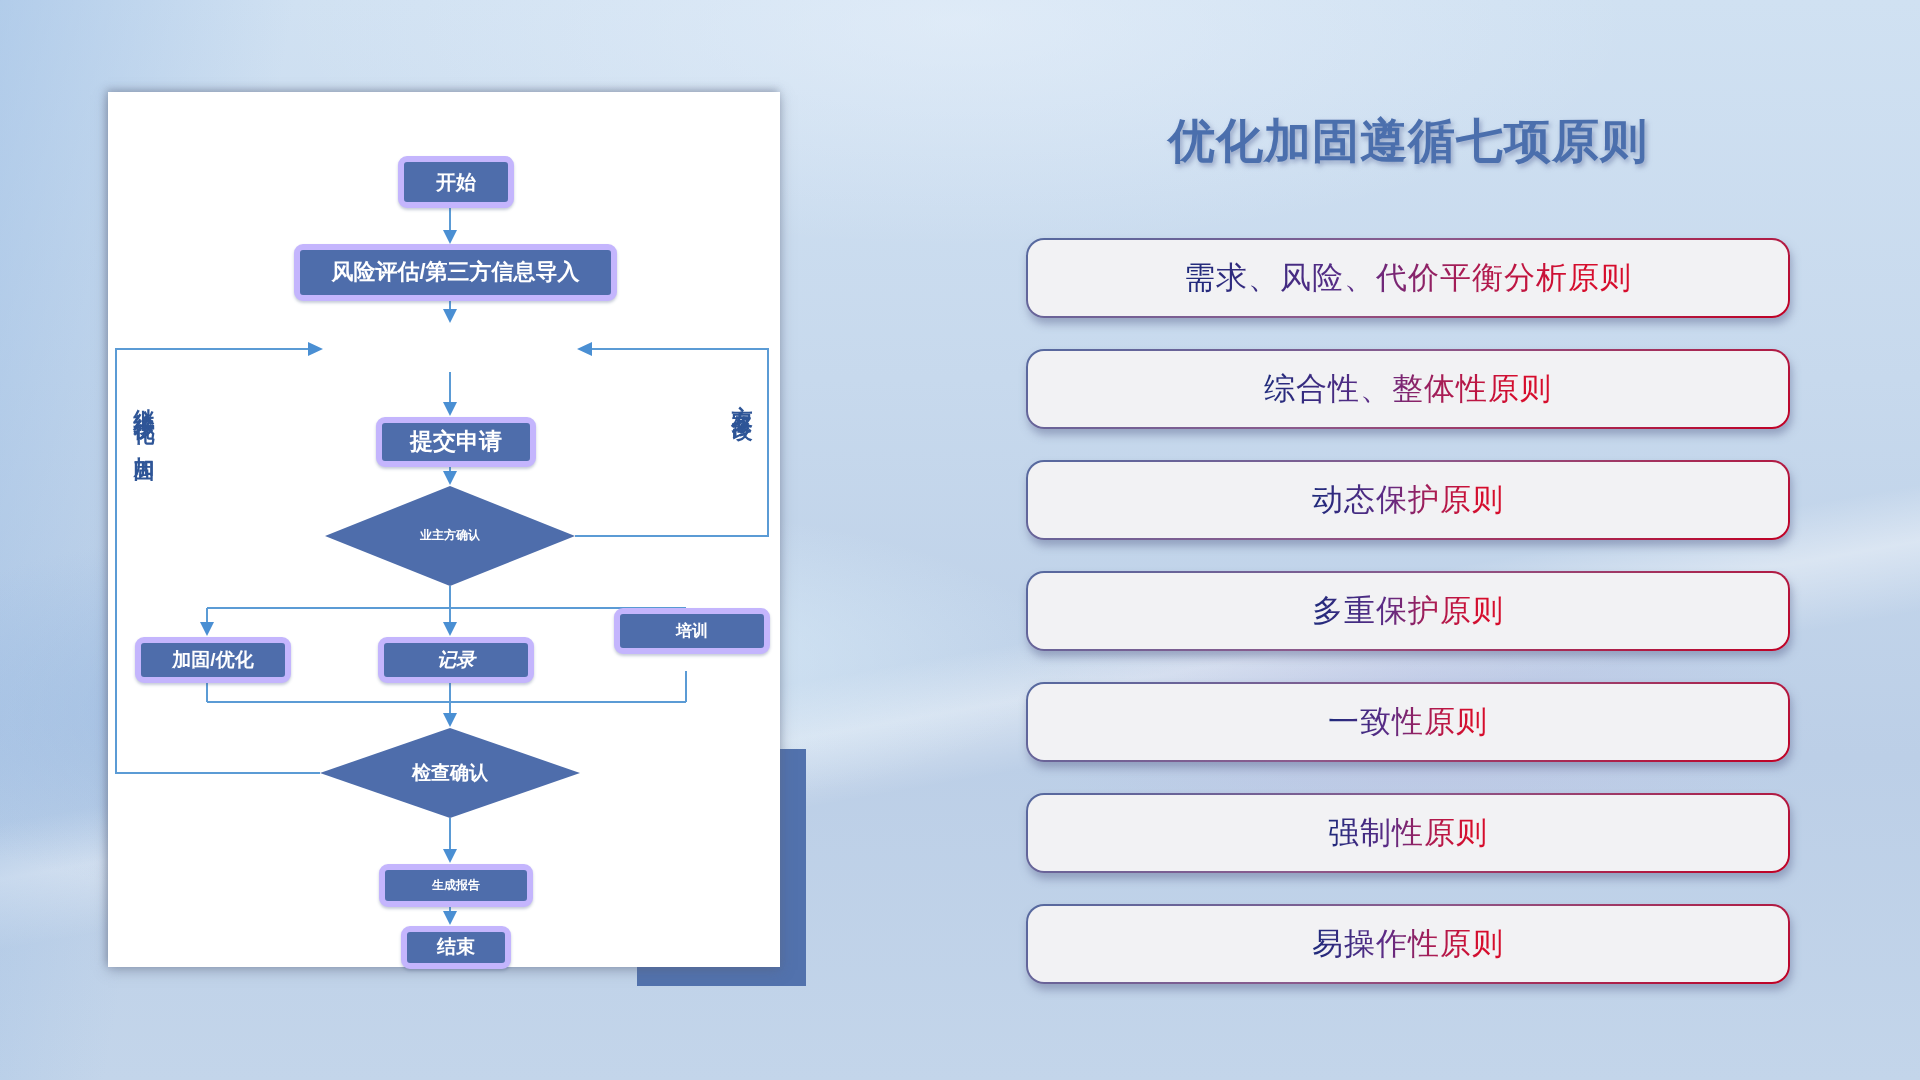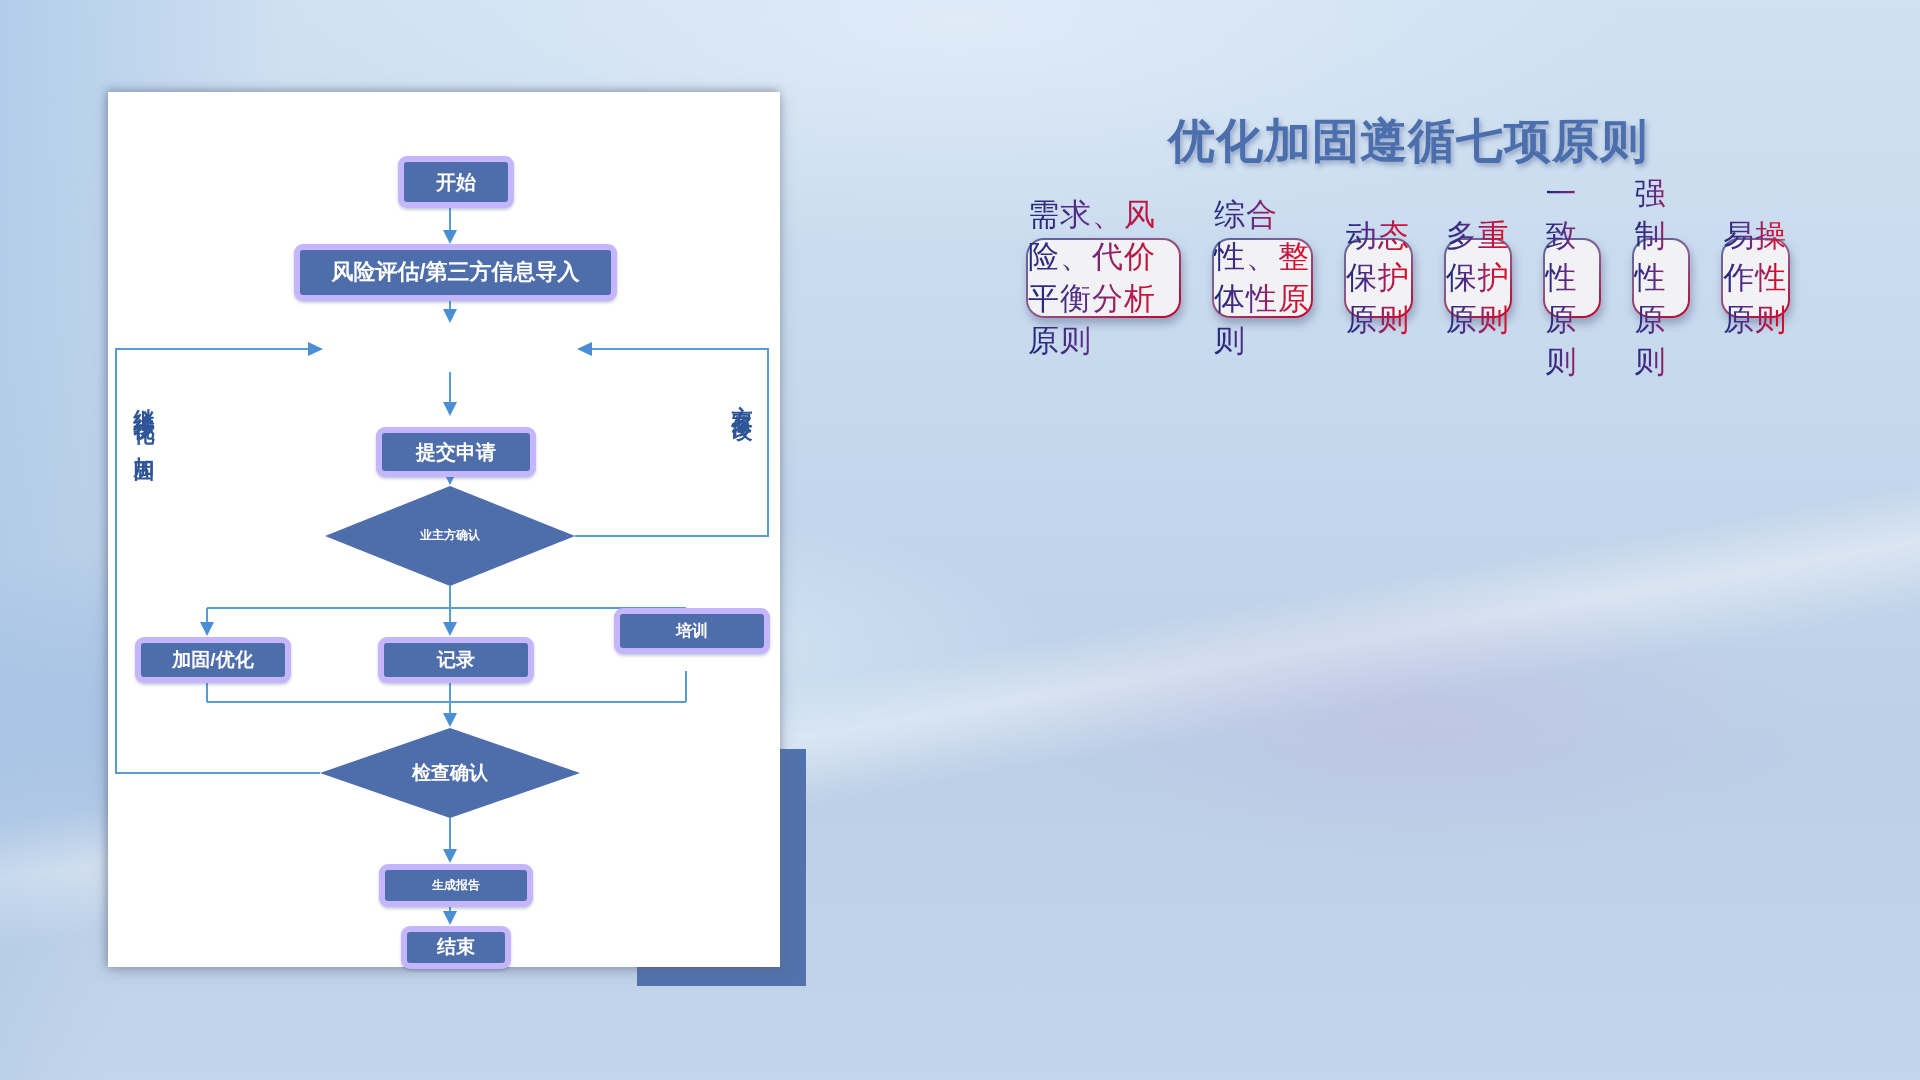--- a/index.html
+++ b/index.html
@@ -48,21 +48,21 @@
 
   
   .panel-title{
     position:absolute;left:1026px;top:110px;width:764px;z-index:2;
     text-align:center;font-size:47px;font-weight:700;letter-spacing:1px;
     color:var(--title,#4b6fad);
     text-shadow:2px 3px 5px rgba(100,115,160,.55);
   }
   .principles{
     position:absolute;left:1026px;top:238px;width:764px;z-index:2;
-    display:flex;flex-direction:row;gap:31px;
+    display:flex;flex-direction:column;gap:31px;
   }
   .principle{
     height:80px;border-radius:18px;padding:2px;box-sizing:border-box;
     background:linear-gradient(150deg,var(--principle-border-start,#55699f) 0%,#8b5a8c 45%,var(--principle-border-end,#c00024) 100%);
     box-shadow:2px 6px 8px rgba(100,110,150,.5);
   }
   .principle-inner{
     width:100%;height:100%;border-radius:16px;
     background:var(--principle-fill,#f2f2f4);
     display:flex;align-items:center;justify-content:center;
@@ -111,27 +111,27 @@
       <polygon class="fc-arrow" points="335,757 349,757 342,771"></polygon>
     <path class="fc-line" d="M342 803 V820"></path>
       <polygon class="fc-arrow" points="335,819 349,819 342,833"></polygon>
   </svg>
 
   <div class="node rect" style="left:290px;top:64px;width:104px;height:40px;font-size:20px;">开始</div>
 
   <div class="node rect" style="left:186px;top:152px;width:311px;height:45px;font-size:22px;">风险评估/第三方信息导入</div>
 
 
-  <div class="node rect" style="left:268px;top:325px;width:148px;height:38px;font-size:20px;margin-top:10px;">提交申请</div>
+  <div class="node rect" style="left:268px;top:325px;width:148px;height:38px;font-size:23px;">提交申请</div>
 
   <div class="node diamond" style="left:217px;top:394px;width:250px;height:100px;font-size:12px;">业主方确认</div>
 
   <div class="node rect" style="left:27px;top:545px;width:144px;height:34px;font-size:19px;">加固/优化</div>
 
-  <div class="node rect" style="left:270px;top:545px;width:144px;height:34px;font-size:19px;">记录</div>
+  <div class="node rect" style="left:270px;top:545px;width:144px;height:34px;font-size:19px;font-style:italic;">记录</div>
 
   <div class="node rect" style="left:506px;top:516px;width:144px;height:34px;font-size:16px;">培训</div>
 
   <div class="node diamond" style="left:212px;top:636px;width:260px;height:90px;font-size:19px;">检查确认</div>
 
   <div class="node rect" style="left:271px;top:772px;width:142px;height:31px;font-size:12px;">生成报告</div>
 
   <div class="node rect" style="left:293px;top:834px;width:98px;height:31px;font-size:19px;">结束</div>
 
   <div class="v-label" style="left:22px;top:300px;">继续优化/加固</div>

